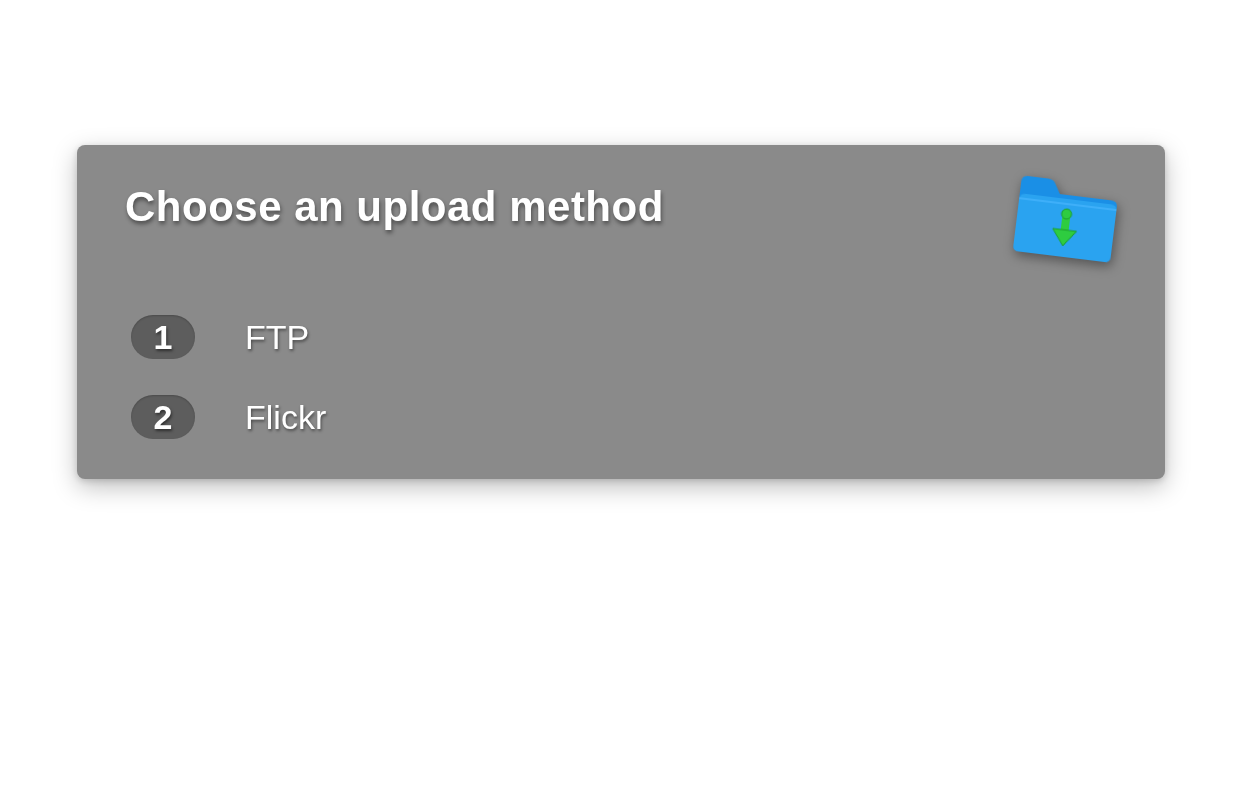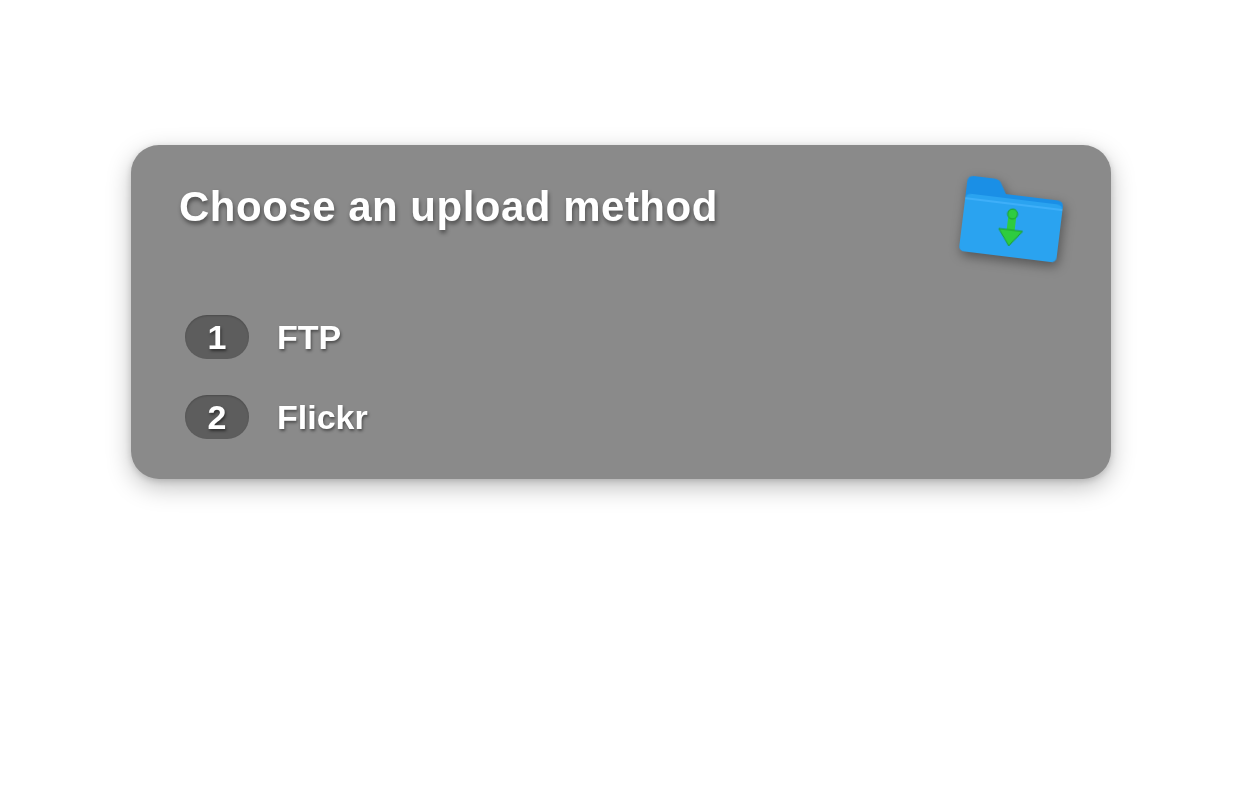--- a/index.html
+++ b/index.html
@@ -11,23 +11,23 @@
       width: 1242px;
       height: 800px;
       background: #ffffff;
       font-family: "Lucida Grande", "Helvetica Neue", Helvetica, Arial, sans-serif;
       display: flex;
       align-items: flex-start;
       justify-content: center;
       padding-top: 145px;
     }
     .panel {
-      width: 980px;
+      width: 1088px;
       background: #8a8a8a;
-      border-radius: 28px;
+      border-radius: 8px;
       box-shadow: 0 8px 24px rgba(0,0,0,0.25), 0 2px 6px rgba(0,0,0,0.15);
       padding: 38px 48px 40px 48px;
       position: relative;
       overflow: visible;
     }
     .header-row {
       display: flex;
       align-items: flex-start;
       justify-content: space-between;
       margin-bottom: 48px;
@@ -70,22 +70,23 @@
       justify-content: center;
       color: #ffffff;
       font-size: 34px;
       font-weight: bold;
       text-shadow: 1px 2px 3px rgba(0,0,0,0.5);
       box-shadow: inset 0 1px 2px rgba(0,0,0,0.2);
     }
     .option-label {
       color: #ffffff;
       font-size: 34px;
-      font-weight: 700;
+      font-weight: 400;
       text-shadow: 1px 2px 3px rgba(0,0,0,0.45);
+      margin-left: 22px;
     }
   </style>
 </head>
 <body>
 
 <div class="panel">
   <div class="header-row">
     <h1 class="title">Choose an upload method</h1>
     <div class="folder-icon-wrap">
       <svg class="folder-icon" width="110" height="88" viewBox="0 0 110 88">

